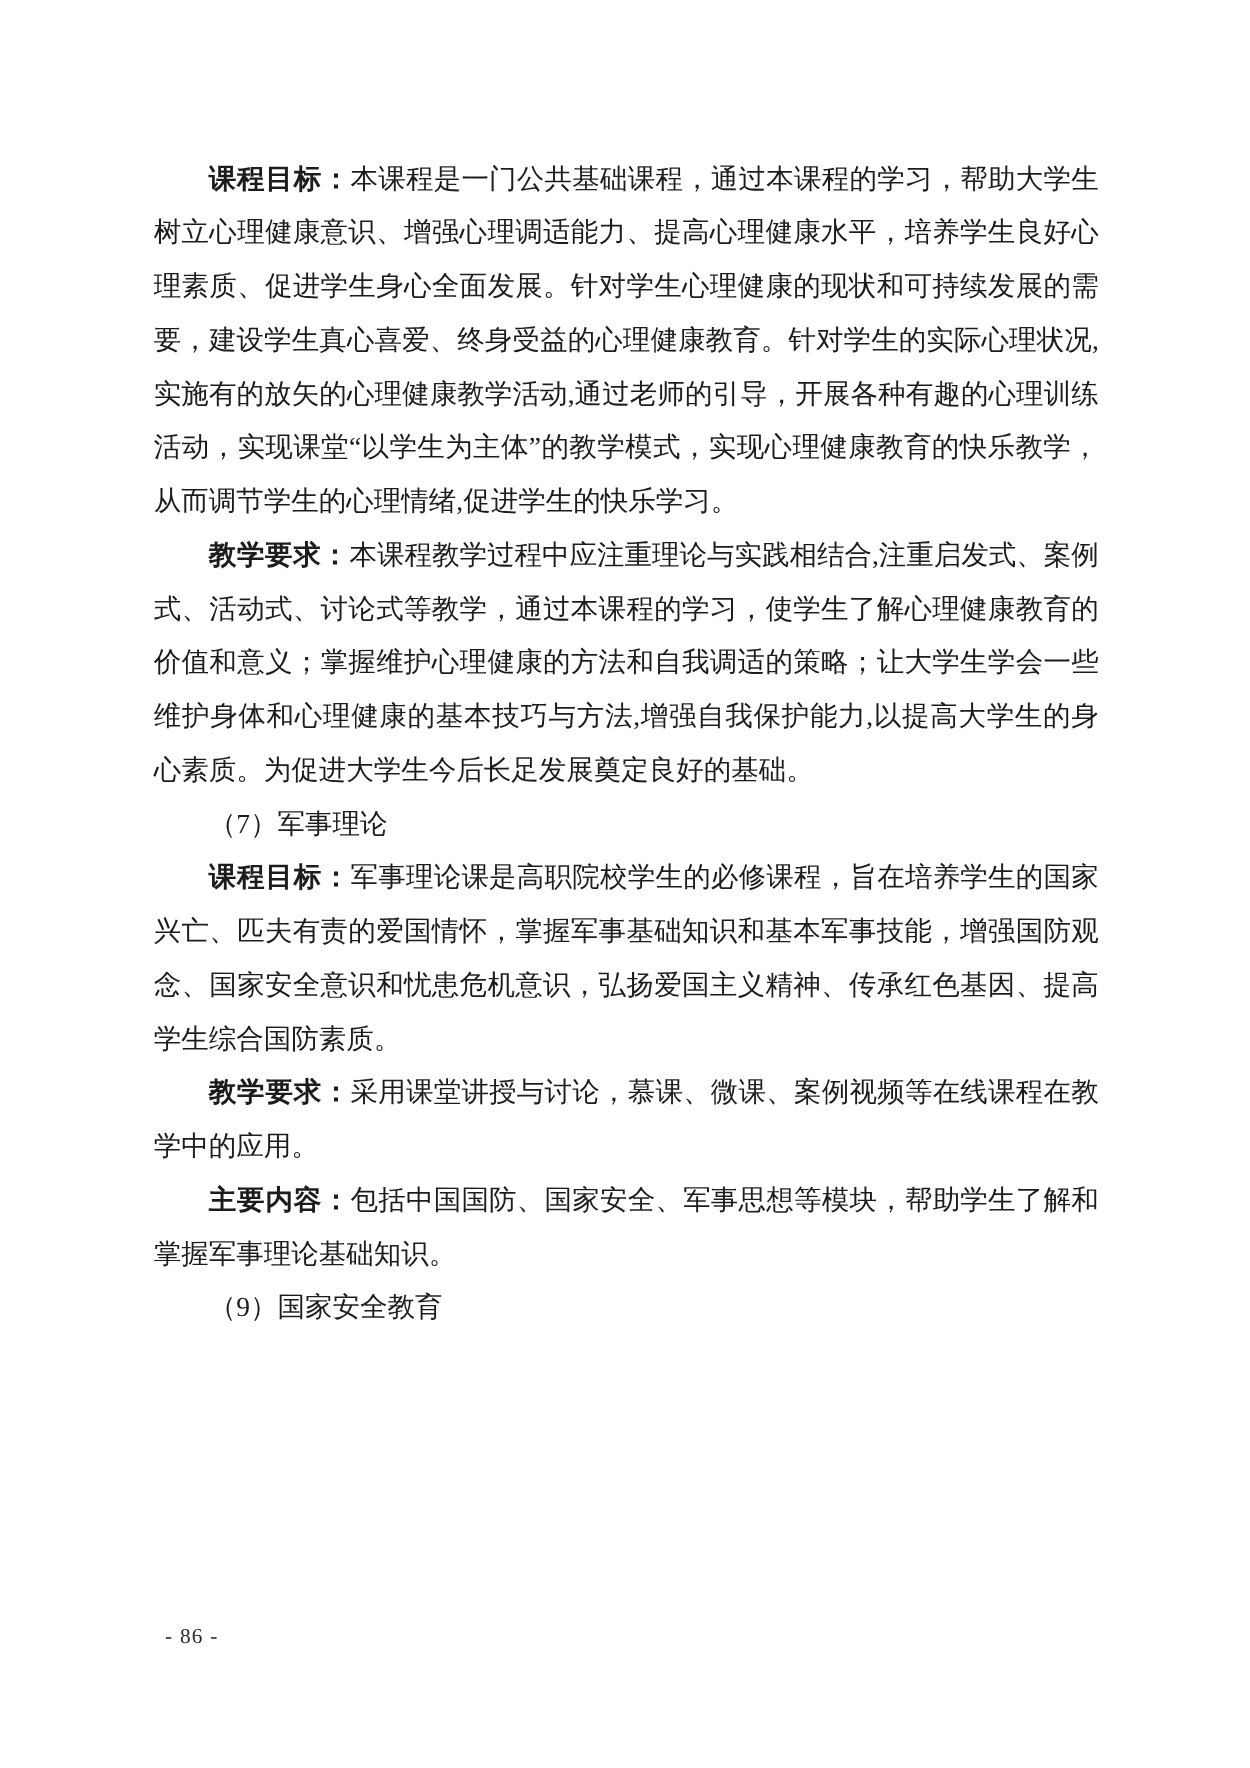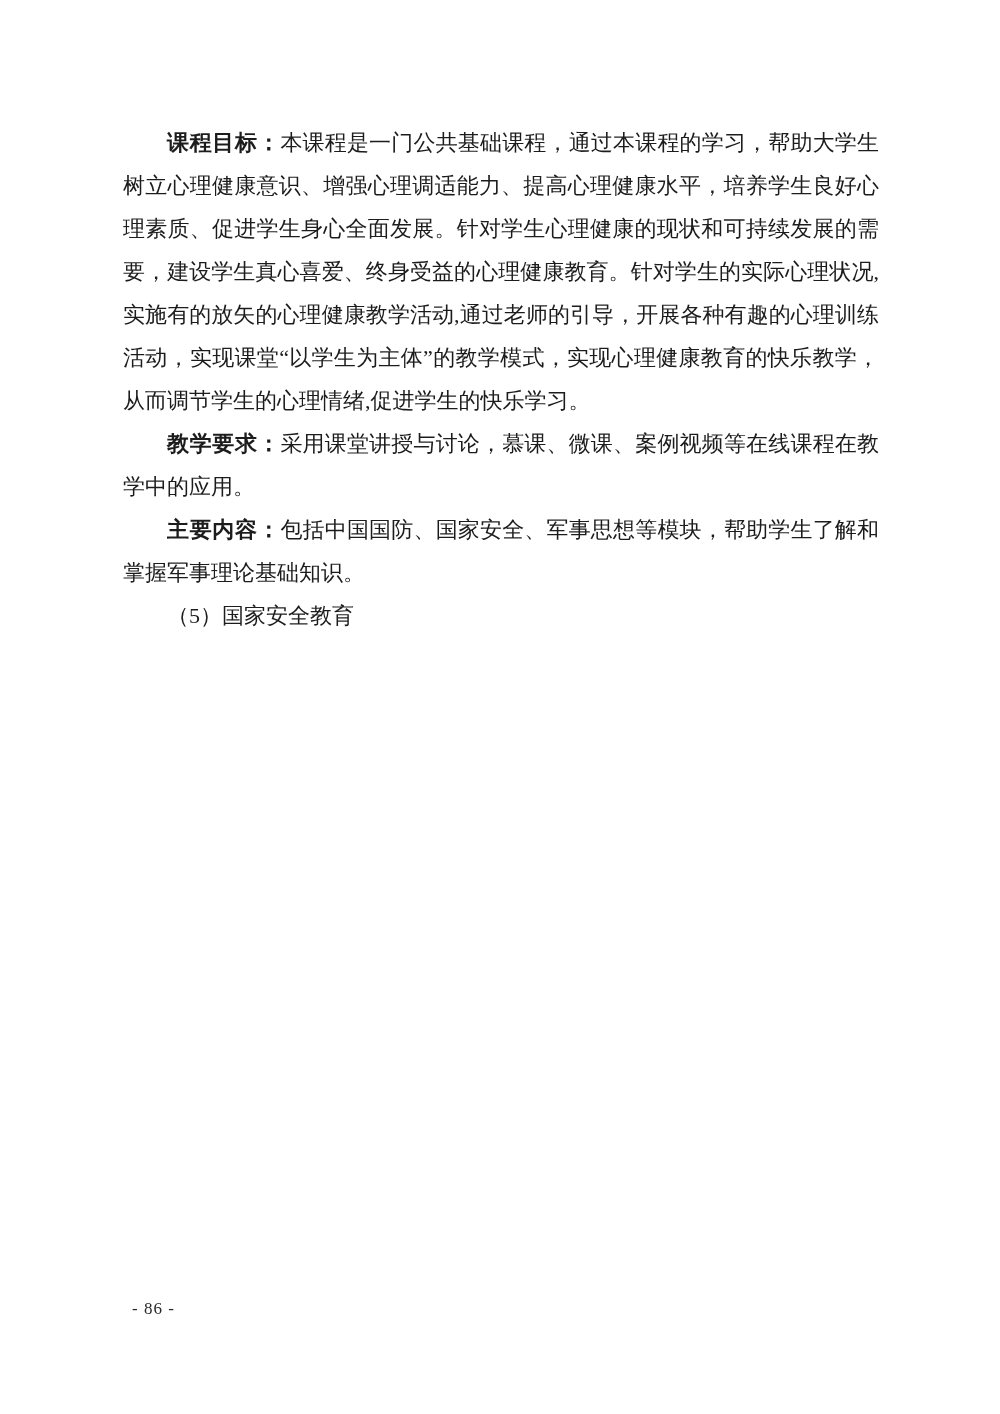--- a/index.html
+++ b/index.html
@@ -49,25 +49,28 @@
 </style>
 </head>
 <body>
 
 <div class="page">
   <div class="content">
 
     <p class="para"><b class="label">课程目标：</b><span>本课程是一门公共基础课程，通过本课程的学习，帮助大学生树立心理健康意识、增强心理调适能力、提高心理健康水平，培养学生良好心理素质、促进学生身心全面发展。针对学生心理健康的现状和可持续发展的需要，建设学生真心喜爱、终身受益的心理健康教育。针对学生的实际心理状况,实施有的放矢的心理健康教学活动,通过老师的引导，开展各种有趣的心理训练活动，实现课堂“以学生为主体”的教学模式，实现心理健康教育的快乐教学，从而调节学生的心理情绪,促进学生的快乐学习。</span></p>
 
 
+    <p class="para"><b class="label">教学要求：</b><span>本课程教学过程中应注重理论与实践相结合,注重启发式、案例式、活动式、讨论式等教学，通过本课程的学习，使学生了解心理健康教育的价值和意义；掌握维护心理健康的方法和自我调适的策略；让大学生学会一些维护身体和心理健康的基本技巧与方法,增强自我保护能力,以提高大学生的身心素质。为促进大学生今后长足发展奠定良好的基础。</span></p>
 
+    <p class="para"><b class="label"></b><span>（7）军事理论</span></p>
 
+    <p class="para"><b class="label">课程目标：</b><span>军事理论课是高职院校学生的必修课程，旨在培养学生的国家兴亡、匹夫有责的爱国情怀，掌握军事基础知识和基本军事技能，增强国防观念、国家安全意识和忧患危机意识，弘扬爱国主义精神、传承红色基因、提高学生综合国防素质。</span></p>
 
     <p class="para"><b class="label">教学要求：</b><span>采用课堂讲授与讨论，慕课、微课、案例视频等在线课程在教学中的应用。</span></p>
 
     <p class="para"><b class="label">主要内容：</b><span>包括中国国防、国家安全、军事思想等模块，帮助学生了解和掌握军事理论基础知识。</span></p>
 
-    <p class="para"><b class="label"></b><span>（5）国家安全教育</span></p>
+    <p class="para"><b class="label"></b><span>（9）国家安全教育</span></p>
 
   </div>
 
   <div class="page-footer">- 86 -</div>
 </div>
 
 </body></html>

